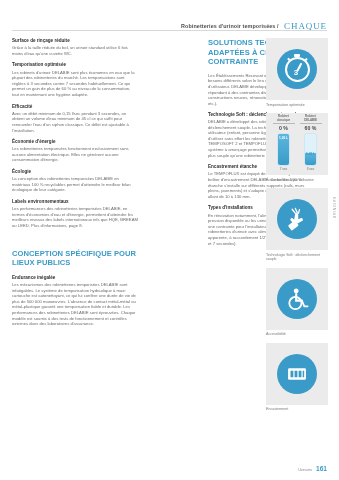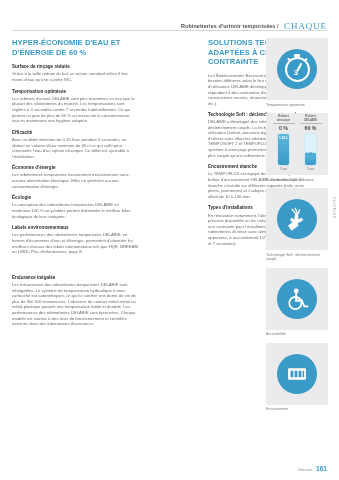--- a/index.html
+++ b/index.html
@@ -152,21 +152,20 @@
 
 <div class="page">
 
   <div class="header">
     <span class="header-text">Robinetteries d'urinoir temporisées /</span>
     <span class="header-brand">CHAQUE</span>
   </div>
   <div class="header-rule"></div>
 
   <div class="col-left">
-    <h2 class="sec">HYPER-ÉCONOMIE D'EAU ET D'ÉNERGIE DE 60 %</h2>
 
     <div class="blk">
       <h3 class="sub">Surface de rinçage réduite</h3>
       <p class="body">Grâce à la taille réduite du bol, un urinoir standard utilise 6 fois moins d'eau qu'une cuvette WC.</p>
     </div>
     <div class="blk">
       <h3 class="sub">Temporisation optimisée</h3>
       <p class="body">Les robinets d'urinoir DELABIE sont plus économes en eau que la plupart des robinetteries du marché. Les temporisations sont réglées à 3 secondes contre 7 secondes habituellement. Ce qui permet un gain de plus de 60 % au niveau de la consommation, tout en maintenant une hygiène adaptée.</p>
     </div>
     <div class="blk">
@@ -181,20 +180,21 @@
       <h3 class="sub">Écologie</h3>
       <p class="body">La conception des robinetteries temporisées DELABIE en matériaux 100 % recyclables permet d'atteindre le meilleur bilan écologique de leur catégorie.</p>
     </div>
     <div class="blk">
       <h3 class="sub">Labels environnementaux</h3>
       <p class="body">Les performances des robinetteries temporisées DELABIE, en termes d'économies d'eau et d'énergie, permettent d'atteindre les meilleurs niveaux des labels internationaux tels que HQE, BREEAM ou LEED. Plus d'informations, page 8.</p>
     </div>
 
     <div class="gap-big"></div>
 
+    <h2 class="sec">CONCEPTION SPÉCIFIQUE POUR LIEUX PUBLICS</h2>
     <div class="blk">
       <h3 class="sub">Endurance inégalée</h3>
       <p class="body">Les mécanismes des robinetteries temporisées DELABIE sont infatigables. Le système de temporisation hydraulique à maxi cartouche est autonettoyant, ce qui lui confère une durée de vie de plus de 500 000 manœuvres. L'absence de contact métal-métal ou métal-plastique garantit une temporisation fiable et durable. Les performances des robinetteries DELABIE sont éprouvées. Chaque modèle est soumis à des tests de fonctionnement et contrôles externes dans des laboratoires d'assurance.</p>
     </div>
   </div>
 
   <div class="col-mid">
     <h2 class="sec mid">SOLUTIONS TECHNIQUES ADAPTÉES À CHAQUE CONTRAINTE</h2>
     <p class="body">Les Établissements Recevant du Public (ERP) ont des besoins différents selon le lieu d'installation et le type d'utilisateur. DELABIE développe des produits spécifiques répondant à des contraintes diversifiées (confort, design, constructions neuves, rénovation, utilisateurs sensibles, etc.).</p>
 

